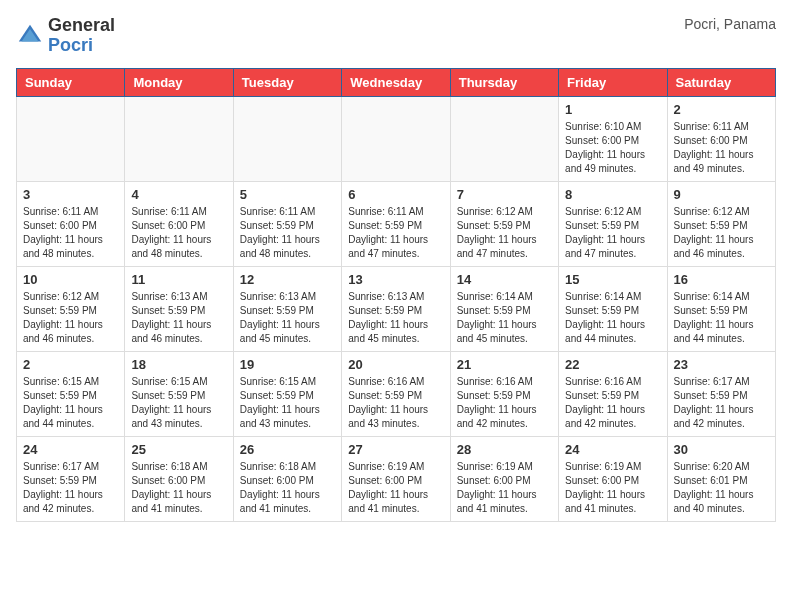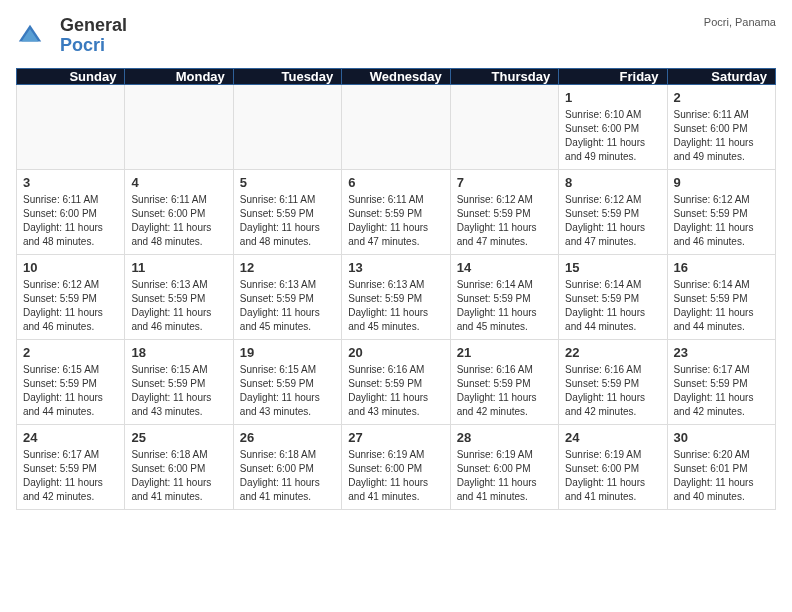--- a/index.html
+++ b/index.html
@@ -18,52 +18,51 @@
     }
     .logo {
       display: flex;
       align-items: center;
       gap: 4px;
     }
     .logo-text {
       font-size: 18px;
       font-weight: bold;
       line-height: 1.1;
-      margin-left: 12px;
     }
     .logo-general { color: #333; }
     .logo-blue { color: #3a7abf; }
     .logo-icon {
       width: 28px;
       height: 28px;
     }
     .title-block {
       text-align: right;
     }
     .month-title {
       font-size: 36px;
       font-weight: normal;
       color: #333;
     }
     .location {
-      font-size: 11px;
+      font-size: 14px;
       color: #555;
     }
     .calendar {
       width: 100%;
       border-collapse: collapse;
       border: 1px solid #ccc;
     }
     .calendar th {
-      background: #0f172a;
+      background: #ef4444;
       color: #fff;
       font-size: 13px;
       font-weight: bold;
-      padding: 0 8px;
-      text-align: right;
+      padding: 6px 8px;
+      text-align: left;
       border: 1px solid #2e6099;
     }
     .calendar td {
       vertical-align: top;
       padding: 5px 6px;
       border: 1px solid #ddd;
       font-size: 10.5px;
       color: #333;
       background: #fff;
       width: 108px;

